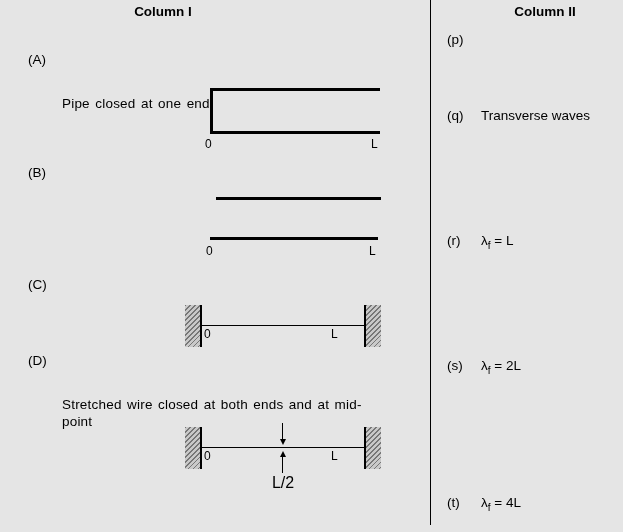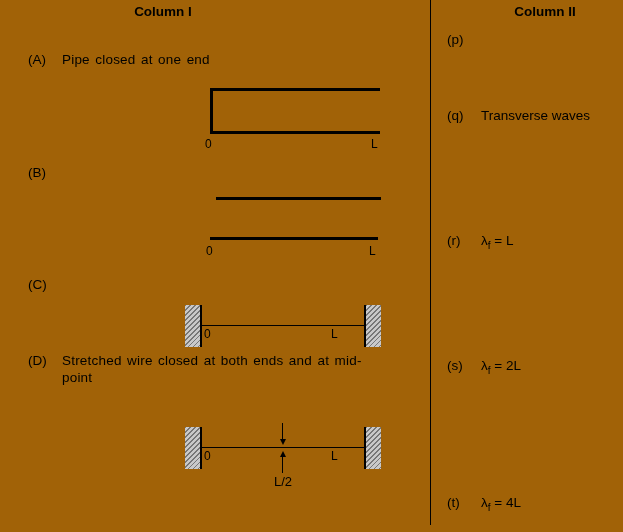--- a/index.html
+++ b/index.html
@@ -1,28 +1,28 @@
 <!DOCTYPE html>
 <html><head>
 <meta charset="utf-8">
 <style>
   * { margin:0; padding:0; box-sizing:border-box; }
   html,body { background:#ffffff; }
   .page {
-    position:relative; width:623px; height:532px; background:#a16207;
+    position:relative; width:623px; height:532px; background:#e5e5e5;
     font-family:"Liberation Sans", sans-serif; color:#000; overflow:hidden;
   }
   .col-header { position:absolute; top:4px; width:130px; text-align:center; font-weight:bold; font-size:13.5px; }
   .col-header.c1 { left:98px; }
   .col-header.c2 { left:480px; }
   .divider { position:absolute; left:430px; top:0; width:1px; height:525px; background:#000; }
 
   .c1row { position:absolute; left:28px; display:flex; font-size:13.5px; line-height:1.25; }
   .c1row .key { flex:0 0 34px; width:34px; }
-  .c1row .lbl { letter-spacing:0.2px; word-spacing:1.5px; }
+  .c1row .lbl { letter-spacing:0.2px; word-spacing:1.5px;margin-top:44px; }
   .c1row.itemD .lbl { width:310px; }
 
   .c2row { position:absolute; left:447px; display:flex; font-size:13.5px; line-height:1.25; }
   .c2row .key { flex:0 0 34px; width:34px; }
   sub { font-size:10px; }
 
   .endlbl { position:absolute; font-size:12px; }
 
   
   .pipeA { position:absolute; left:210px; top:88px; width:170px; height:46px;
@@ -42,21 +42,21 @@
   .bar { position:absolute; top:0; width:2px; height:42px; background:#000; }
   .bar.left { left:15px; }
   .bar.right { left:179px; }
   .wire { position:absolute; left:17px; top:20px; width:162px; height:1px; background:#000; }
 
   .arrow { position:absolute; width:7px; }
   .arrow .shaft { width:1px; height:16px; background:#000; margin:0 auto; }
   .ahead { width:0; height:0; border-left:3px solid transparent; border-right:3px solid transparent; margin:0 auto; }
   .ahead.down { border-top:6px solid #000; }
   .ahead.up { border-bottom:6px solid #000; }
-  .midlbl { position:absolute; left:84px; top:47px; width:28px; text-align:center; font-size:13px; }
+  .midlbl { position:absolute; left:84px; top:47px; width:28px; text-align:center; font-size:16px; }
 </style>
 </head>
 <body>
 
 <div class="page">
 
   <div class="col-header c1">Column I</div>
   <div class="col-header c2">Column II</div>
   <div class="divider"></div>
 

